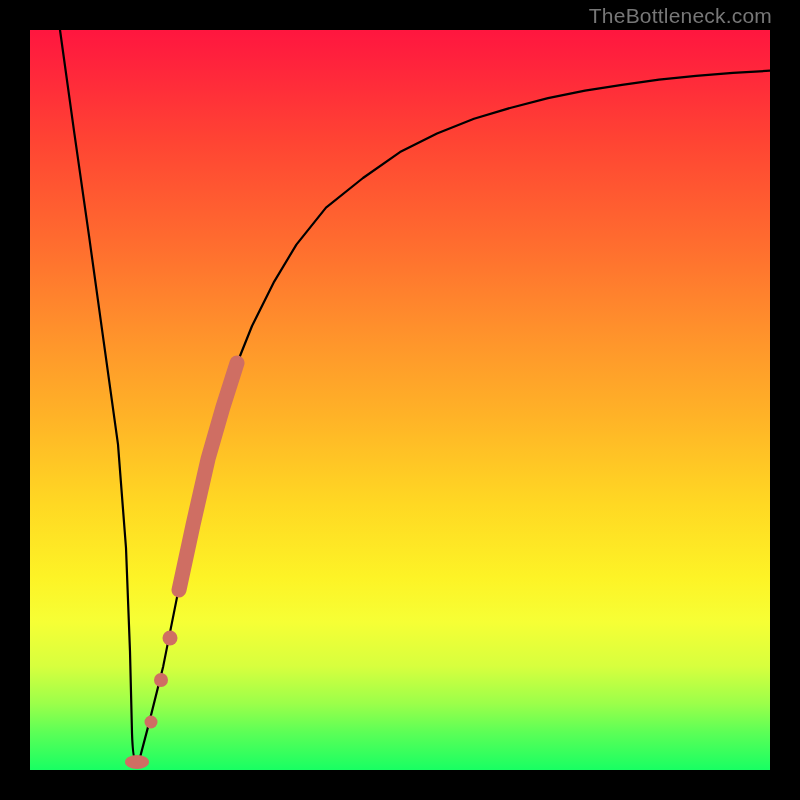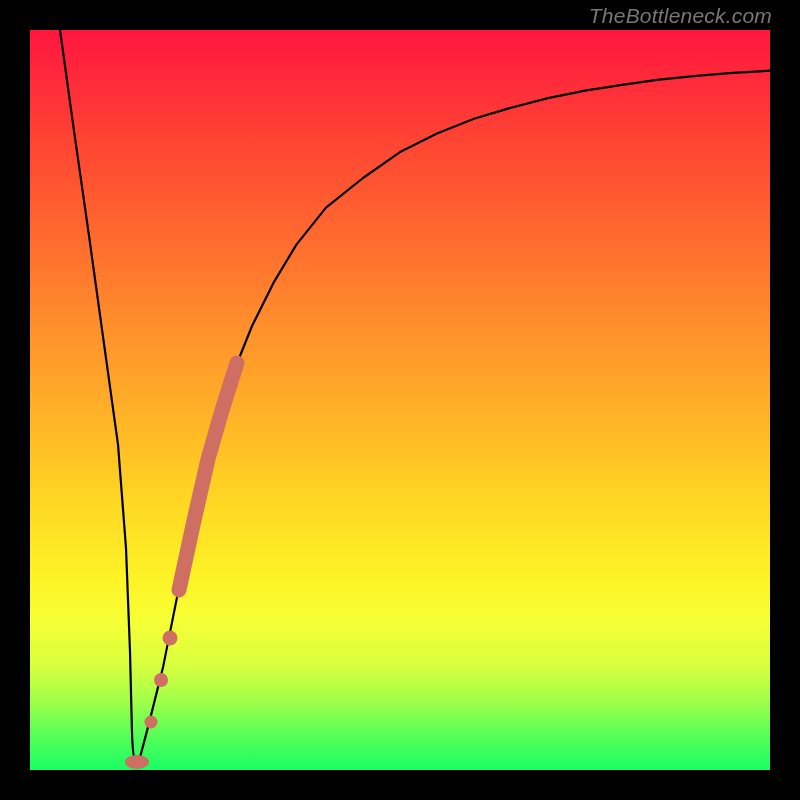--- a/index.html
+++ b/index.html
@@ -11,21 +11,20 @@
     overflow: hidden;
     font-family: Arial, Helvetica, sans-serif;
   }
   .frame {
     position: absolute;
     left: 0;
     top: 0;
     width: 800px;
     height: 768px;
     background: #000;
-    font-style: italic;
   }
   .plot-area {
     position: absolute;
     left: 30px;
     top: 30px;
     width: 740px;
     height: 740px;
     
     background: linear-gradient(to bottom,
       #ff163f 0%,

